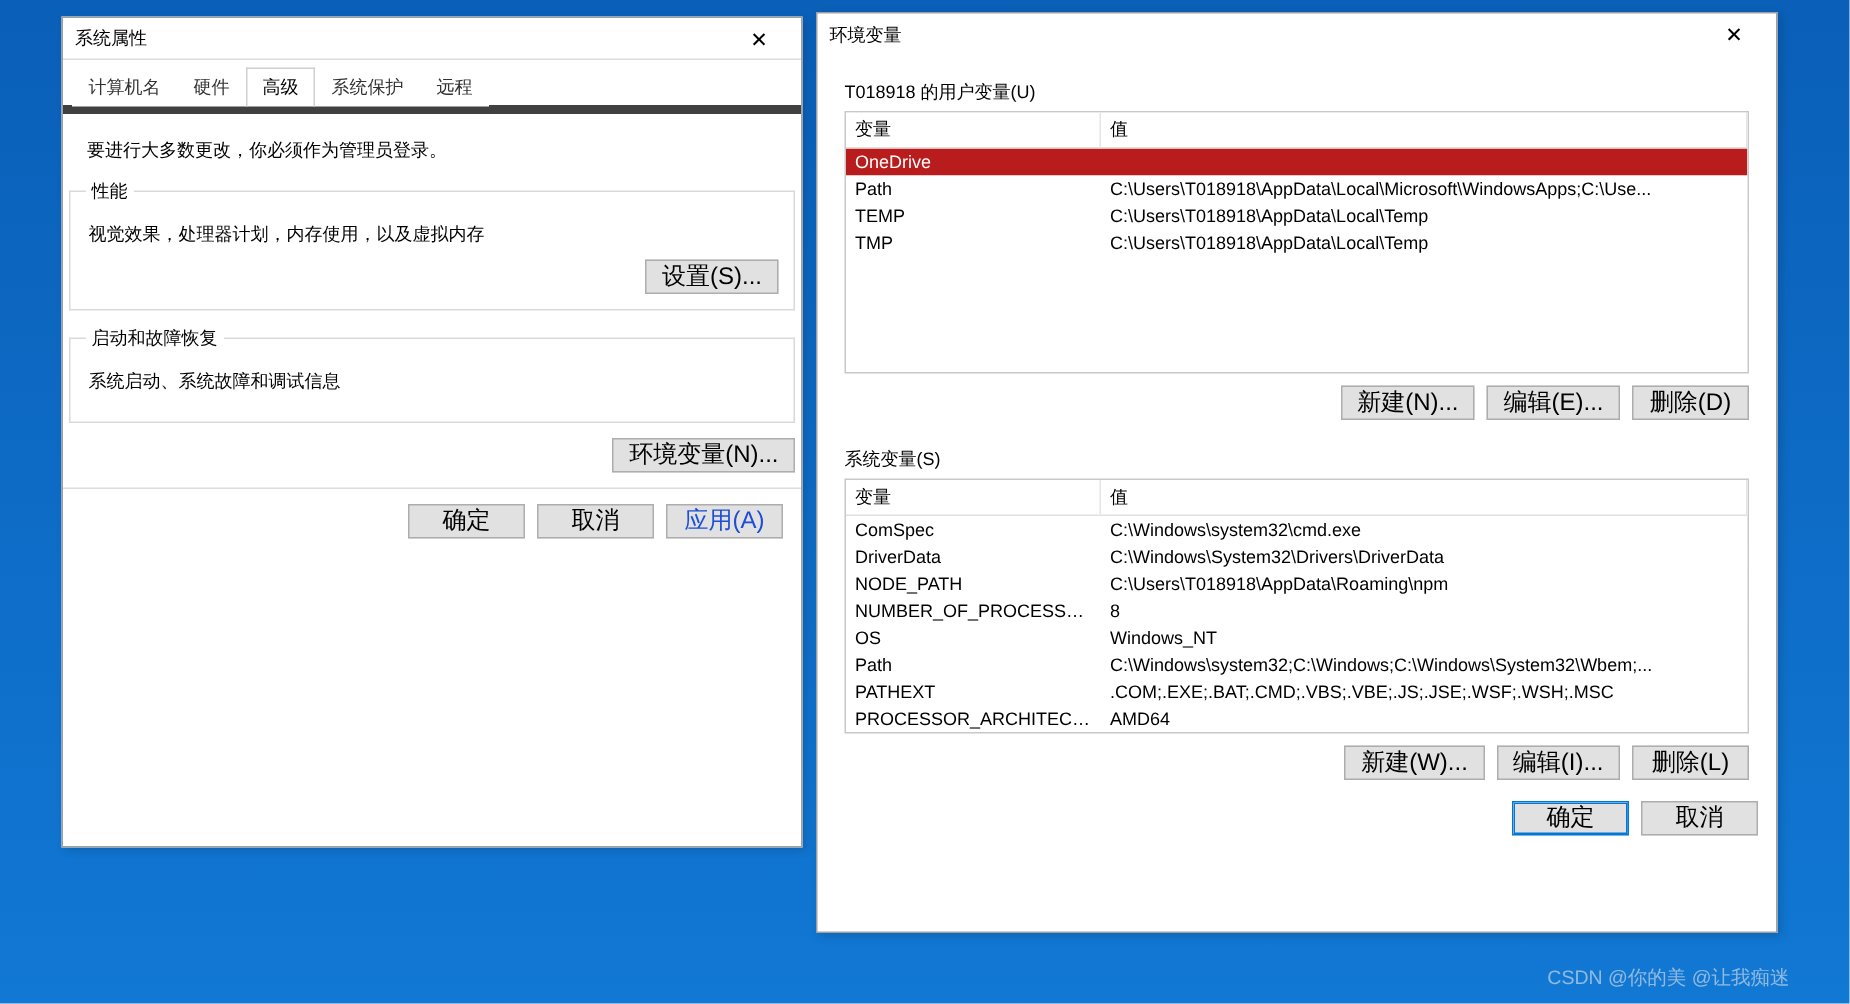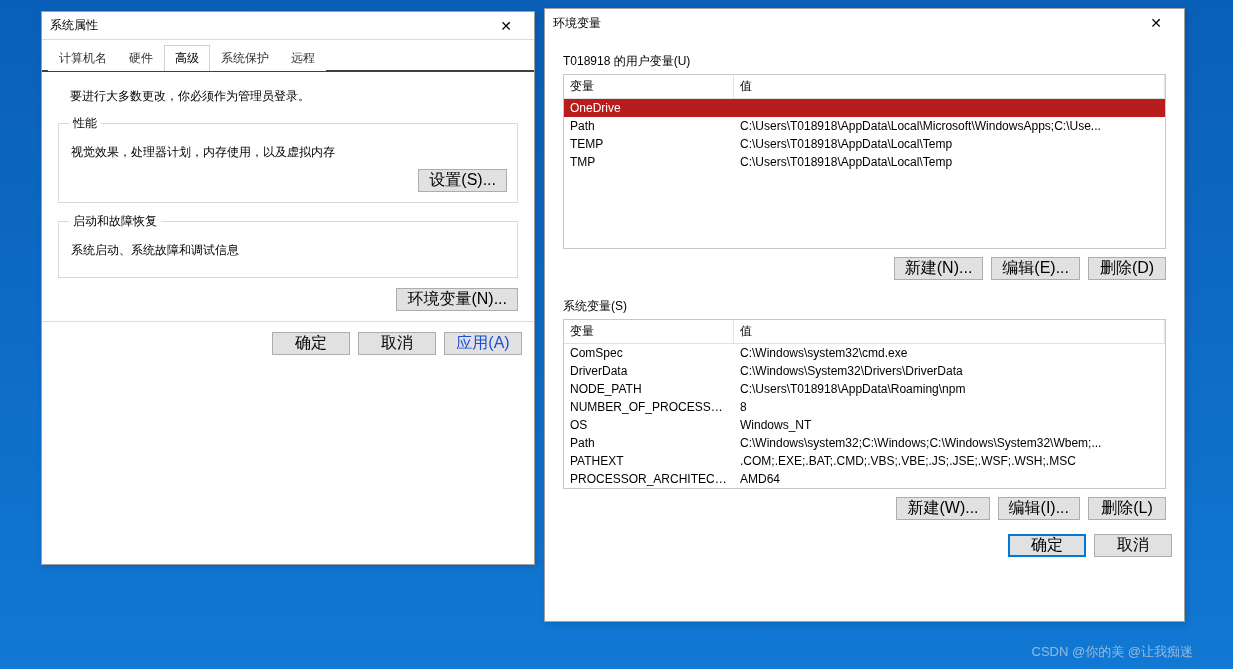--- a/index.html
+++ b/index.html
@@ -37,39 +37,39 @@
     }
     .titlebar.simple { border-bottom: none; }
     .title-close {
       margin-left: auto;
       width: 40px; height: 26px;
       display: flex; align-items: center; justify-content: center;
       font-size: 14px;
       cursor: pointer;
     }
 
-    .tabs { display: flex; border-bottom: 2px solid #404040; padding: 4px 6px 0 6px; }
+    .tabs { display: flex; border-bottom: 6px solid #404040; padding: 4px 6px 0 6px; }
     .tab {
       padding: 4px 10px;
       border: 1px solid transparent;
       border-bottom: none;
       font-size: 12px;
       cursor: pointer;
       position: relative;
       top: 1px;
       background: #fff;
     }
     .tab.active {
       border-color: #d0d0d0;
       background: #fff;
       z-index: 2;
     }
     .tab:not(.active) { color: #333; }
 
-    .body { padding: 10px 16px; }
+    .body { padding: 10px 4px; }
     .intro { margin: 6px 0 10px 12px; font-size: 12px; }
 
     fieldset {
       border: 1px solid #d9d9d9;
       margin-bottom: 10px;
       padding: 8px 10px 10px 10px;
     }
     legend { padding: 0 4px; font-size: 12px; }
     .gdesc { font-size: 12px; margin: 4px 0 8px 2px; }
     .btn-row { display: flex; justify-content: flex-end; }

